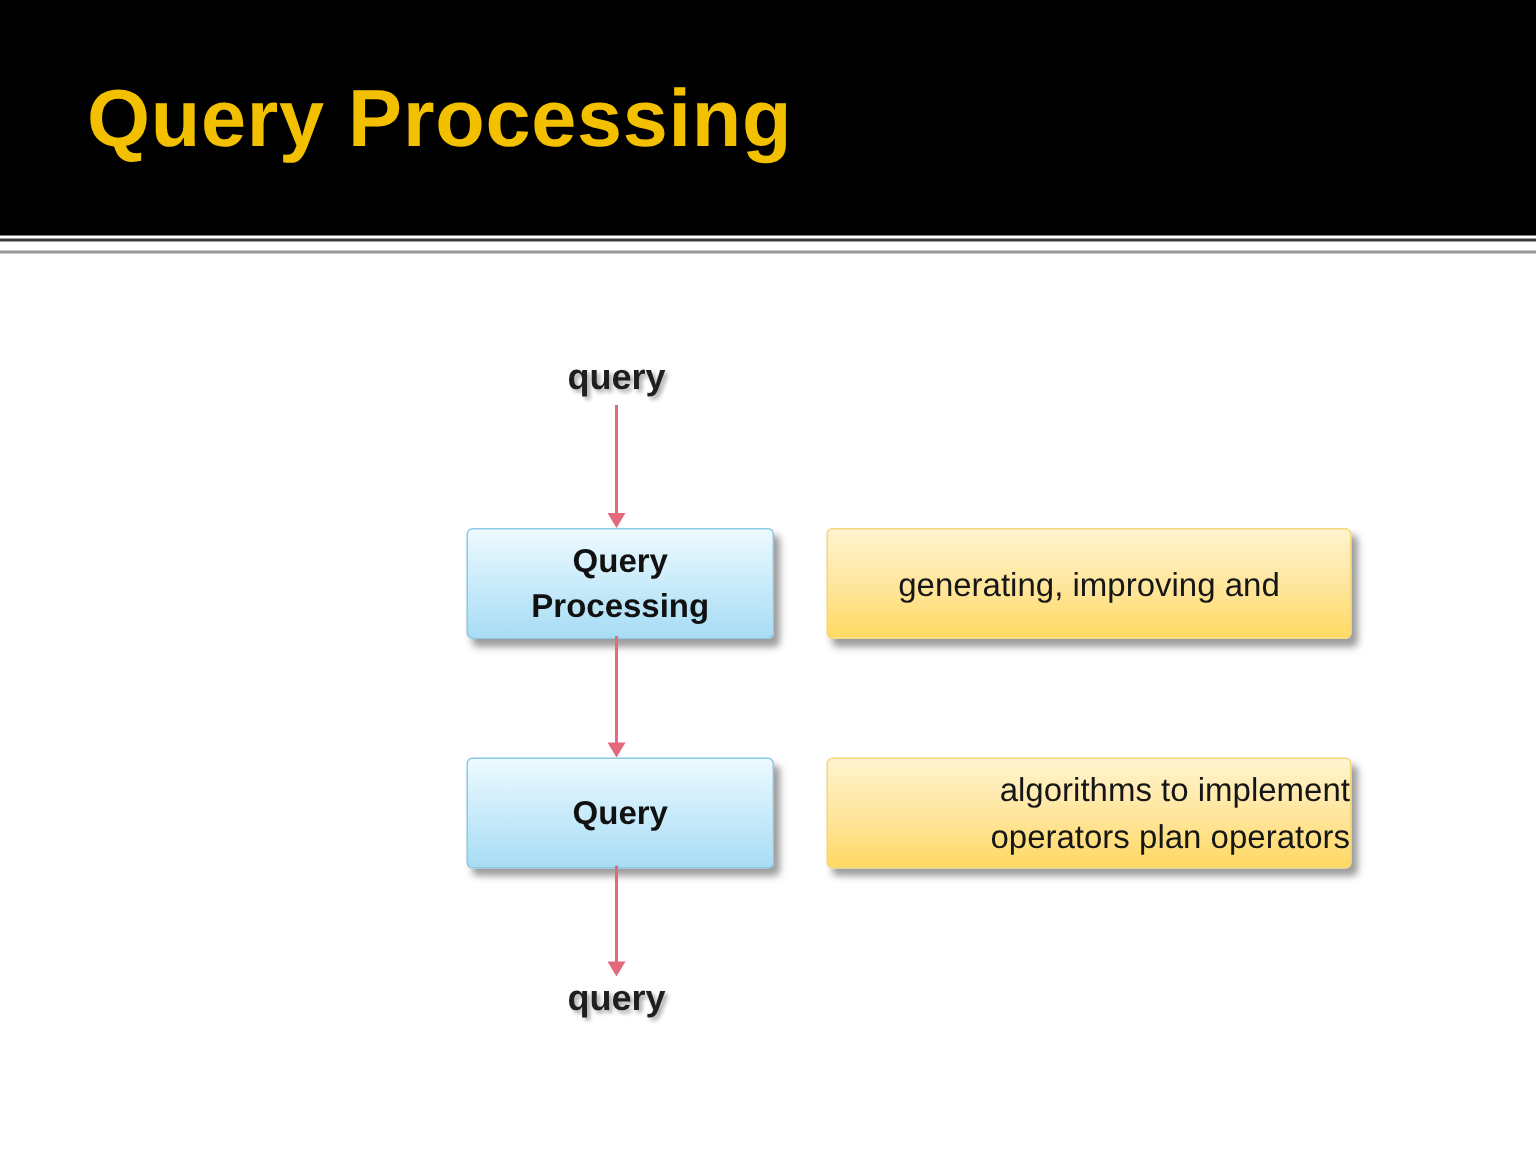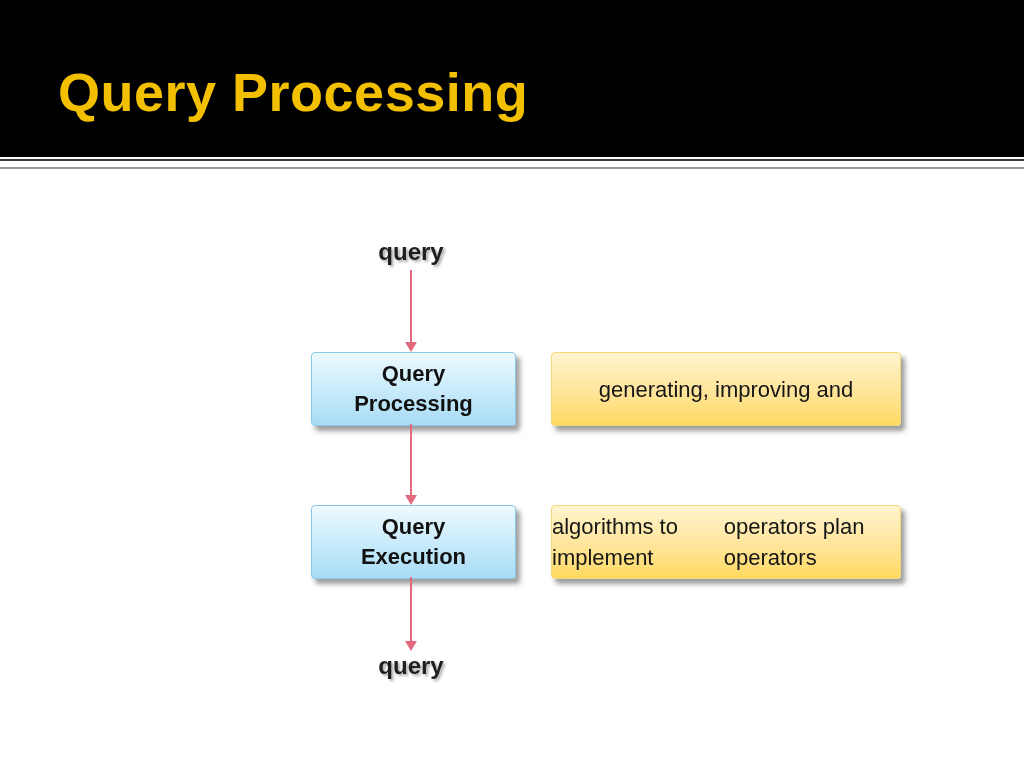--- a/index.html
+++ b/index.html
@@ -8,21 +8,21 @@
     background:#ffffff; overflow:hidden;
     font-family:"Liberation Sans", sans-serif;
   }
 
   
   .header-band {
     position:absolute; top:0; left:0; width:1024px; height:157px;
     background:#000000;
   }
   .slide-title {
-    position:absolute; left:58px; top:61px;
+    position:absolute; left:58px; top:48px;
     font-size:54px; font-weight:bold; letter-spacing:0.5px;
     color:var(--title-text, #F3C000);
   }
   .rule { position:absolute; left:0; width:1024px; }
   .rule-dark { top:159px; height:2px; background:#3c3c3c; }
   .rule-gray { top:167px; height:2px; background:#9a9a9a; }
 
   
   .flow-label {
     position:absolute; left:301px; width:220px; text-align:center;
@@ -57,29 +57,29 @@
     border-radius:4px;
     box-shadow:4px 5px 5px rgba(60,60,60,0.5);
   }
   .node-1 { top:352px; }
   .node-2 { top:505px; }
   .node-line { font-size:22px; font-weight:bold; color:#111111; line-height:30px; }
 
   
   .note {
     position:absolute; left:551px; width:348px; height:72px;
-    display:flex; flex-direction:row; justify-content:center; align-items:center;
+    display:flex; flex-direction:column; justify-content:center; align-items:center;
     background:linear-gradient(to bottom,
       var(--note-grad-top, #FFF4CF) 0%, #FFE59A 55%, var(--note-grad-bottom, #FFD961) 100%);
     border:1px solid var(--note-border, #F3D879);
     border-radius:4px;
     box-shadow:4px 5px 5px rgba(60,60,60,0.5);
   }
   .note-1 { top:352px; }
-  .note-2 { top:505px; }
+  .note-2 { top:505px;align-items:flex-end; }
   .note-line { font-size:22px; font-weight:400; color:#161616; line-height:31px; }
 </style>
 </head>
 <body>
 
 <div class="slide">
 
   <div class="header-band">
     <div class="slide-title">Query Processing</div>
   </div>
@@ -102,21 +102,20 @@
     <div class="note-line">generating, improving and</div>
   </div>
 
   <div class="arrow arrow-2">
     <div class="arrow-line"></div>
     <div class="arrow-head"></div>
   </div>
 
   <div class="node node-2">
     <div class="node-line">Query</div>
-    <div class="node-line">Execution</div>
   </div>
 
   <div class="note note-2">
     <div class="note-line">algorithms to implement</div>
     <div class="note-line">operators plan operators</div>
   </div>
 
   <div class="arrow arrow-3">
     <div class="arrow-line"></div>
     <div class="arrow-head"></div>

